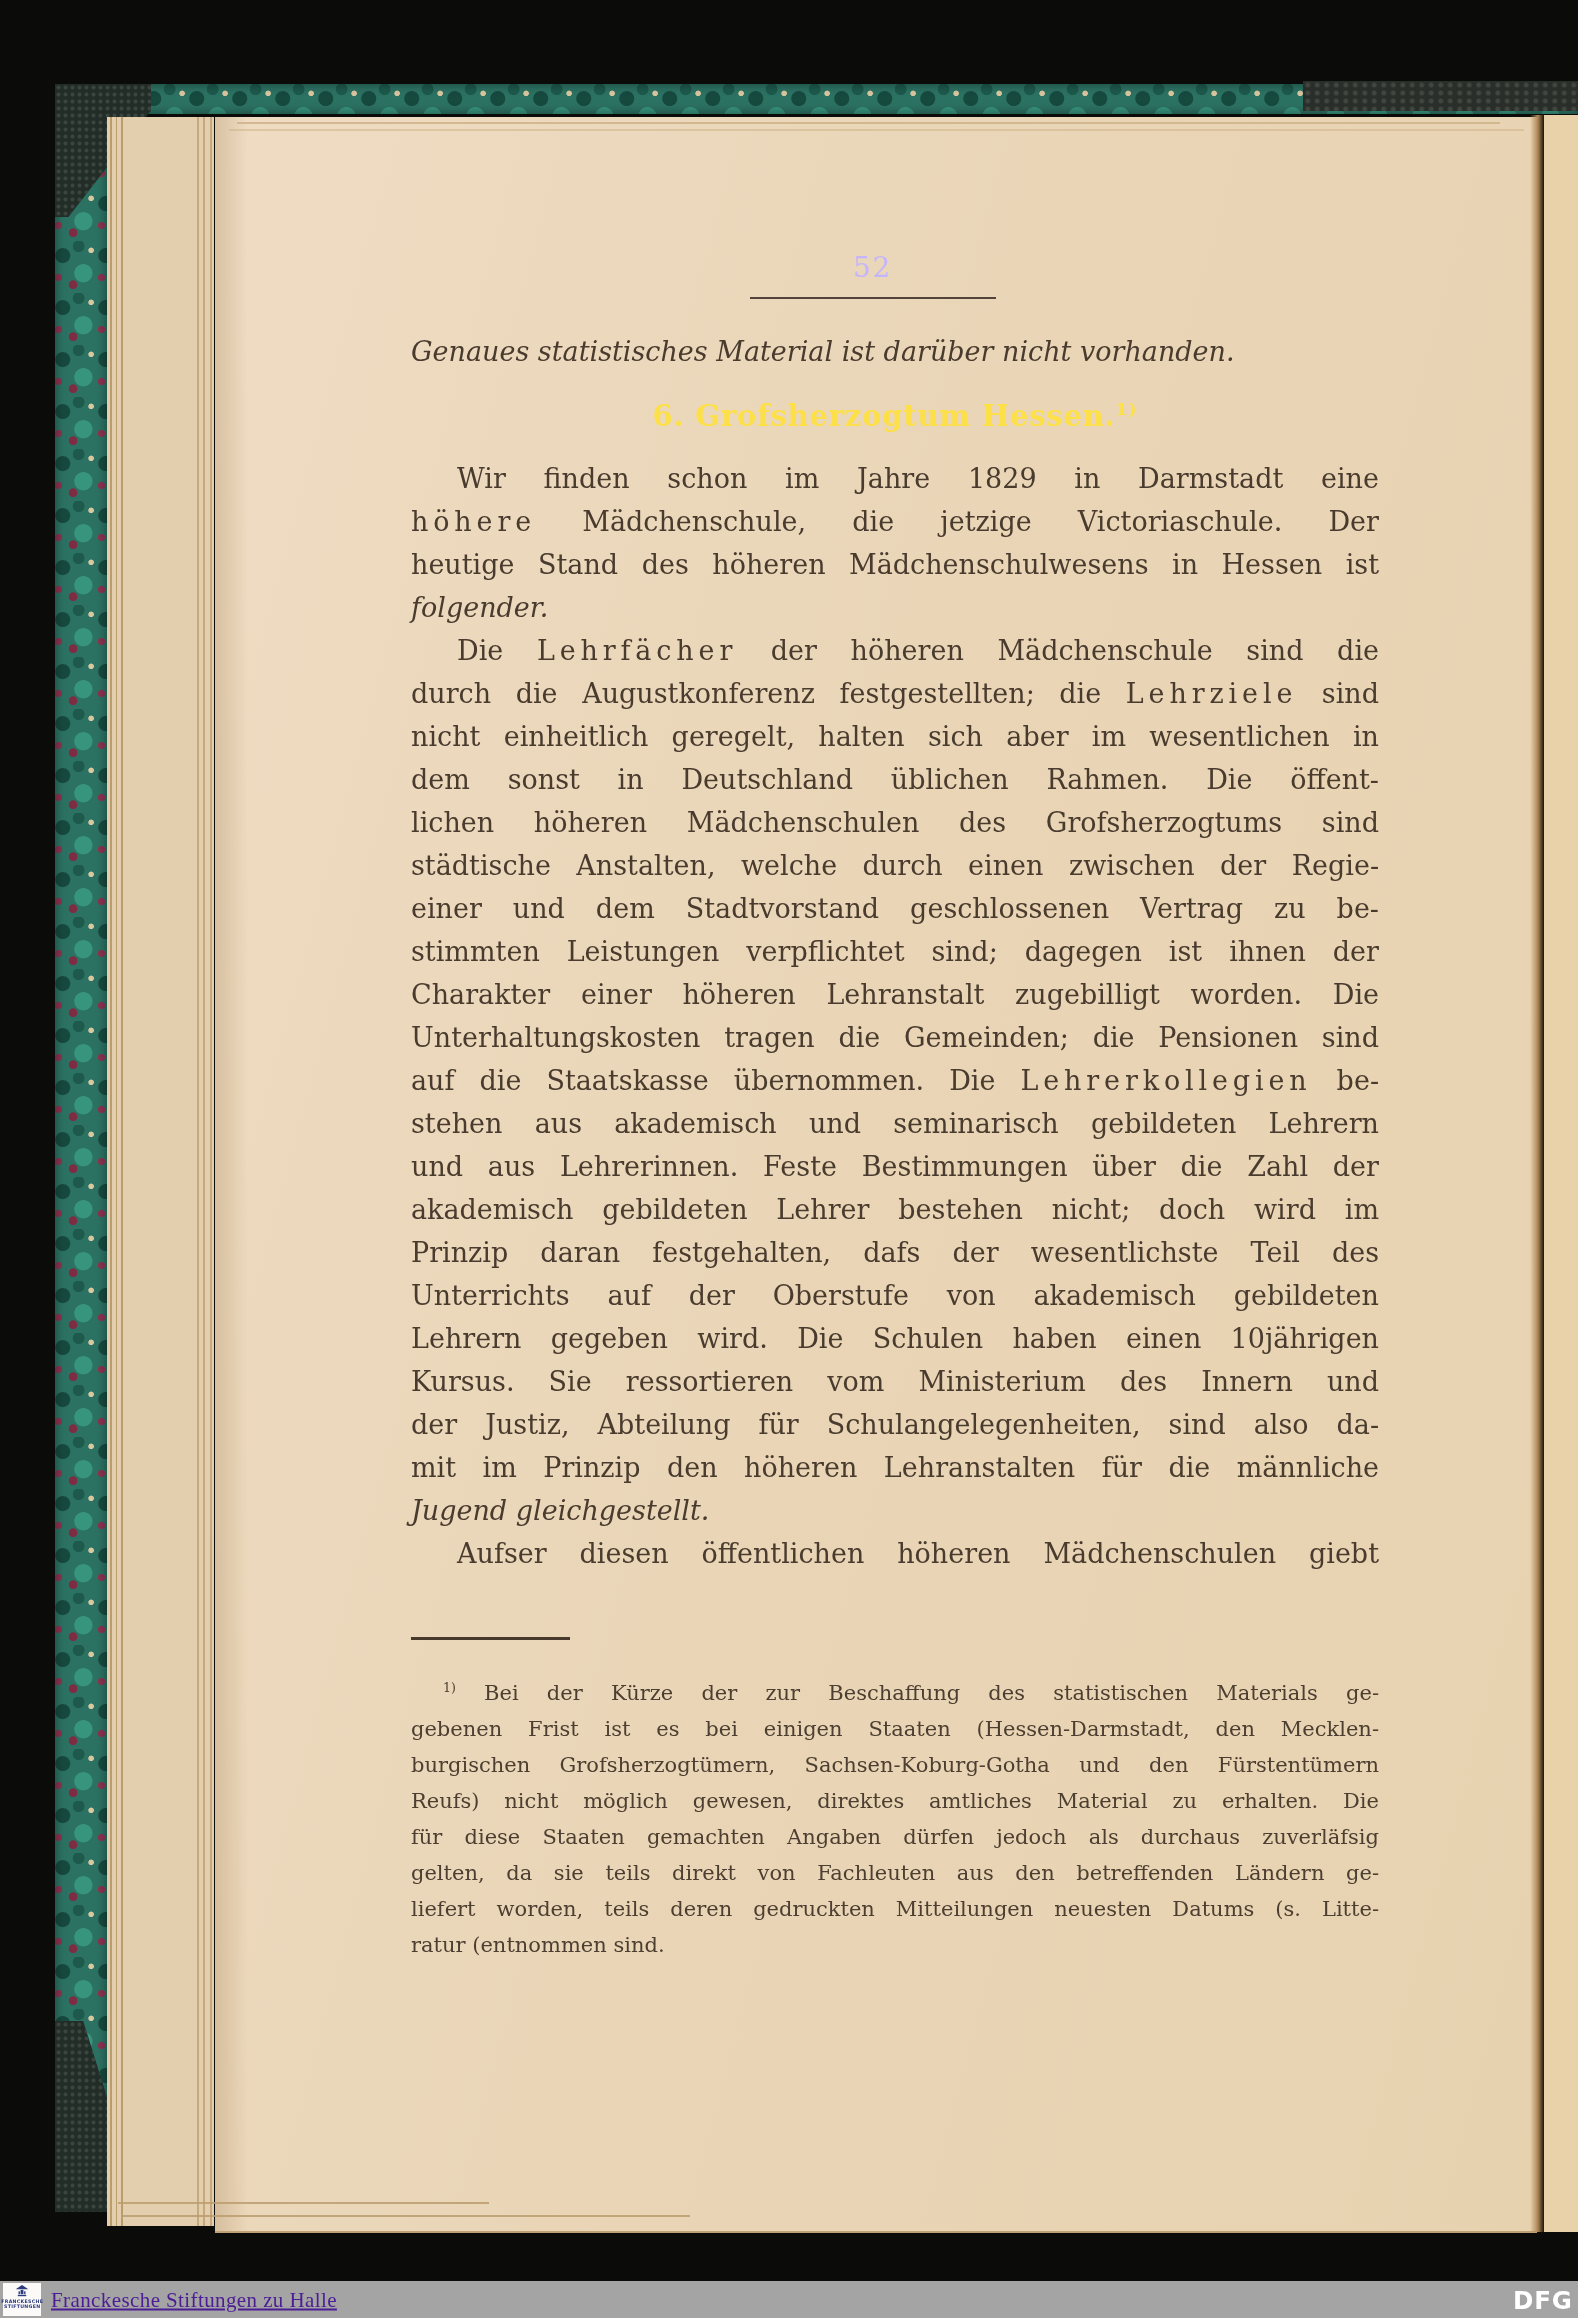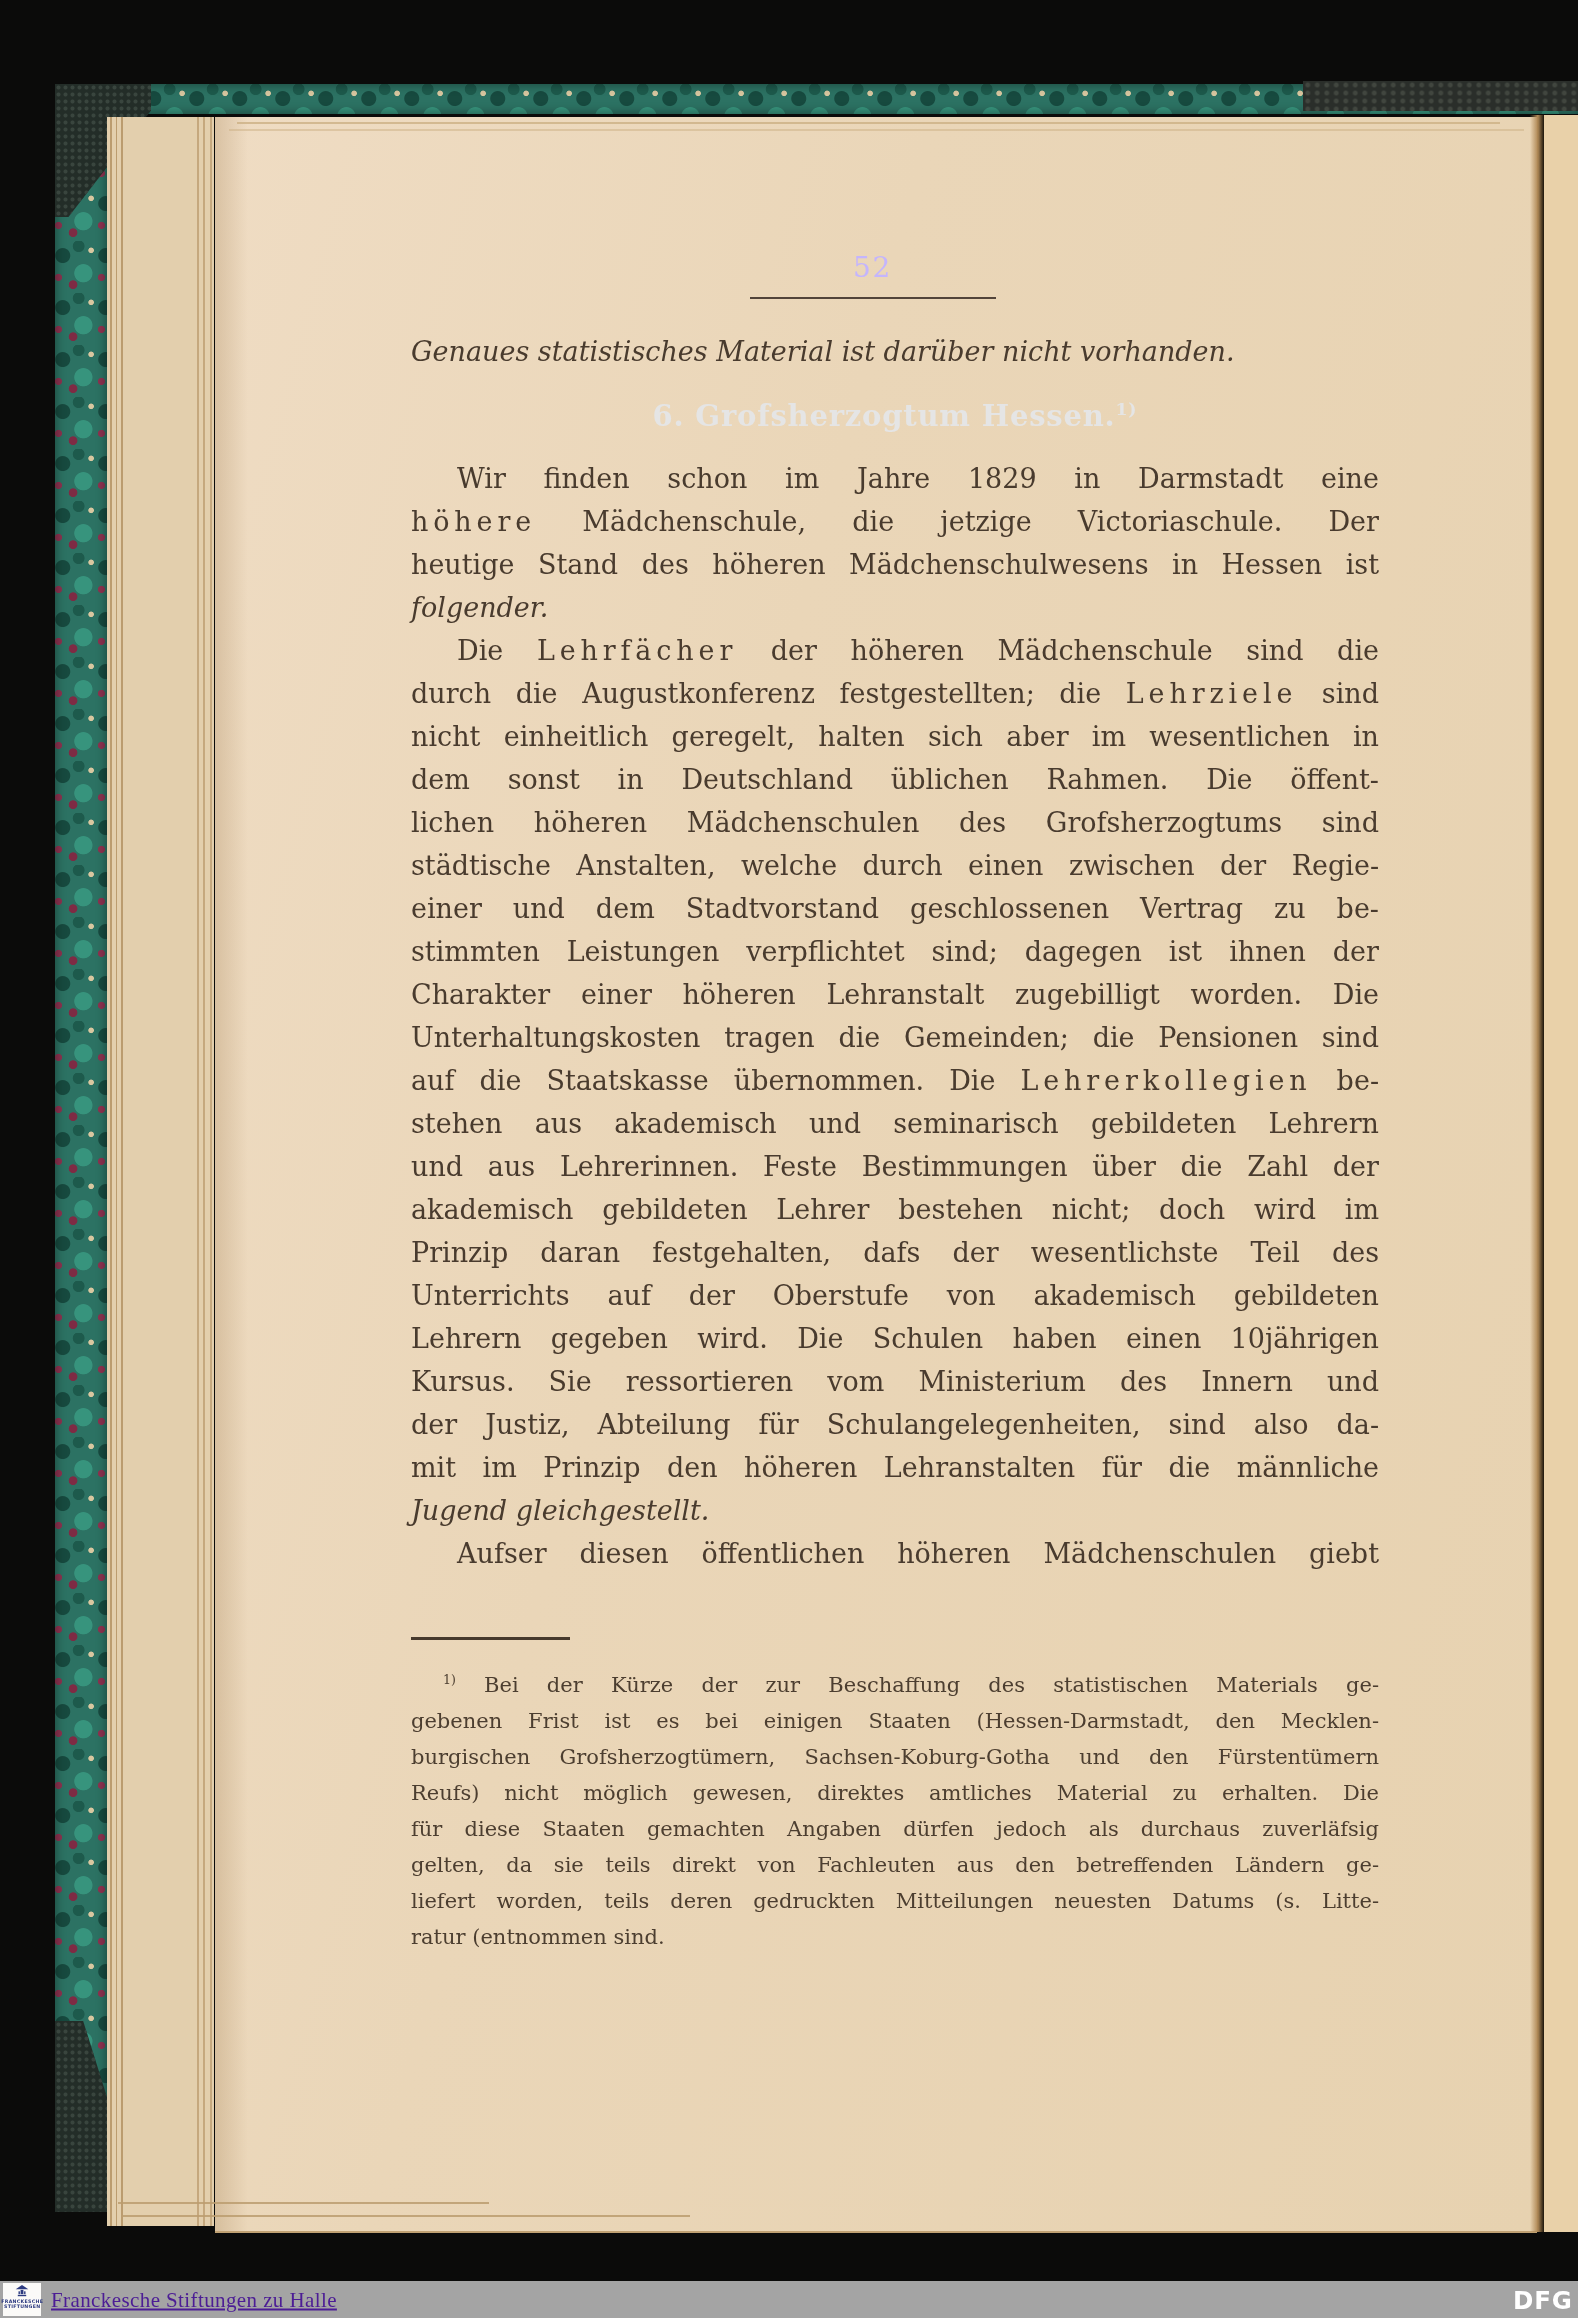--- a/index.html
+++ b/index.html
@@ -59,29 +59,29 @@
   .pagenum-rule{position:absolute;left:750px;top:297px;width:246px;height:2.4px;background:#52443a;}
 
   .text-col{position:absolute;left:411px;top:330px;width:968px;color:#493b2e;}
   .bl{height:43px;line-height:43px;font-size:27px;
       text-align:justify;text-align-last:justify;overflow:visible;}
   .bl.left{text-align-last:left;font-style:italic;}
   .bl.indent{text-indent:46px;}
   .sp{letter-spacing:.18em;}
   .heading{height:43px;line-height:43px;margin:22px 0 19px 0;
            text-align:left;text-align-last:center;
-           font-weight:bold;font-size:29px;letter-spacing:0.8px;color:#e5e5e5;}
+           font-weight:bold;font-size:29px;letter-spacing:0.8px;color:#fde047;}
   .sup{font-size:60%;vertical-align:super;line-height:0;}
 
   .fn-rule{position:absolute;left:411px;top:1637px;width:159px;height:3.2px;background:#473a2d;}
   .fn-col{position:absolute;left:411px;top:1667px;width:968px;color:#4c3e30;}
   .fl{height:36px;line-height:36px;font-size:21px;
       text-align:justify;text-align-last:justify;}
   .fl.left{text-align-last:left;}
-  .fl.indent{text-indent:32px;}
+  .fl.indent{text-indent:32px;margin-top:8px;}
 
   
   .footer{position:absolute;left:0;bottom:0;width:1579px;height:38px;background:#a4a4a4;}
   .logo-box{position:absolute;left:3.2px;top:2.4px;width:38px;height:33px;background:#fbfaf8;
             display:flex;flex-direction:column;align-items:center;justify-content:flex-start;padding-top:1.6px;box-sizing:border-box;}
   .logo-caption{font-family:"DejaVu Sans",sans-serif;font-size:4.7px;line-height:5.5px;
                 color:#2c3a80;letter-spacing:0.3px;text-align:center;font-weight:bold;}
   .footer-title{position:absolute;left:51px;top:50%;transform:translateY(-50%);
                 font-family:"Liberation Serif",serif;font-size:21px;color:#4c1d95;letter-spacing:0.4px;text-decoration:underline;}
   .dfg{position:absolute;right:6.3px;top:50%;transform:translateY(-50%);

